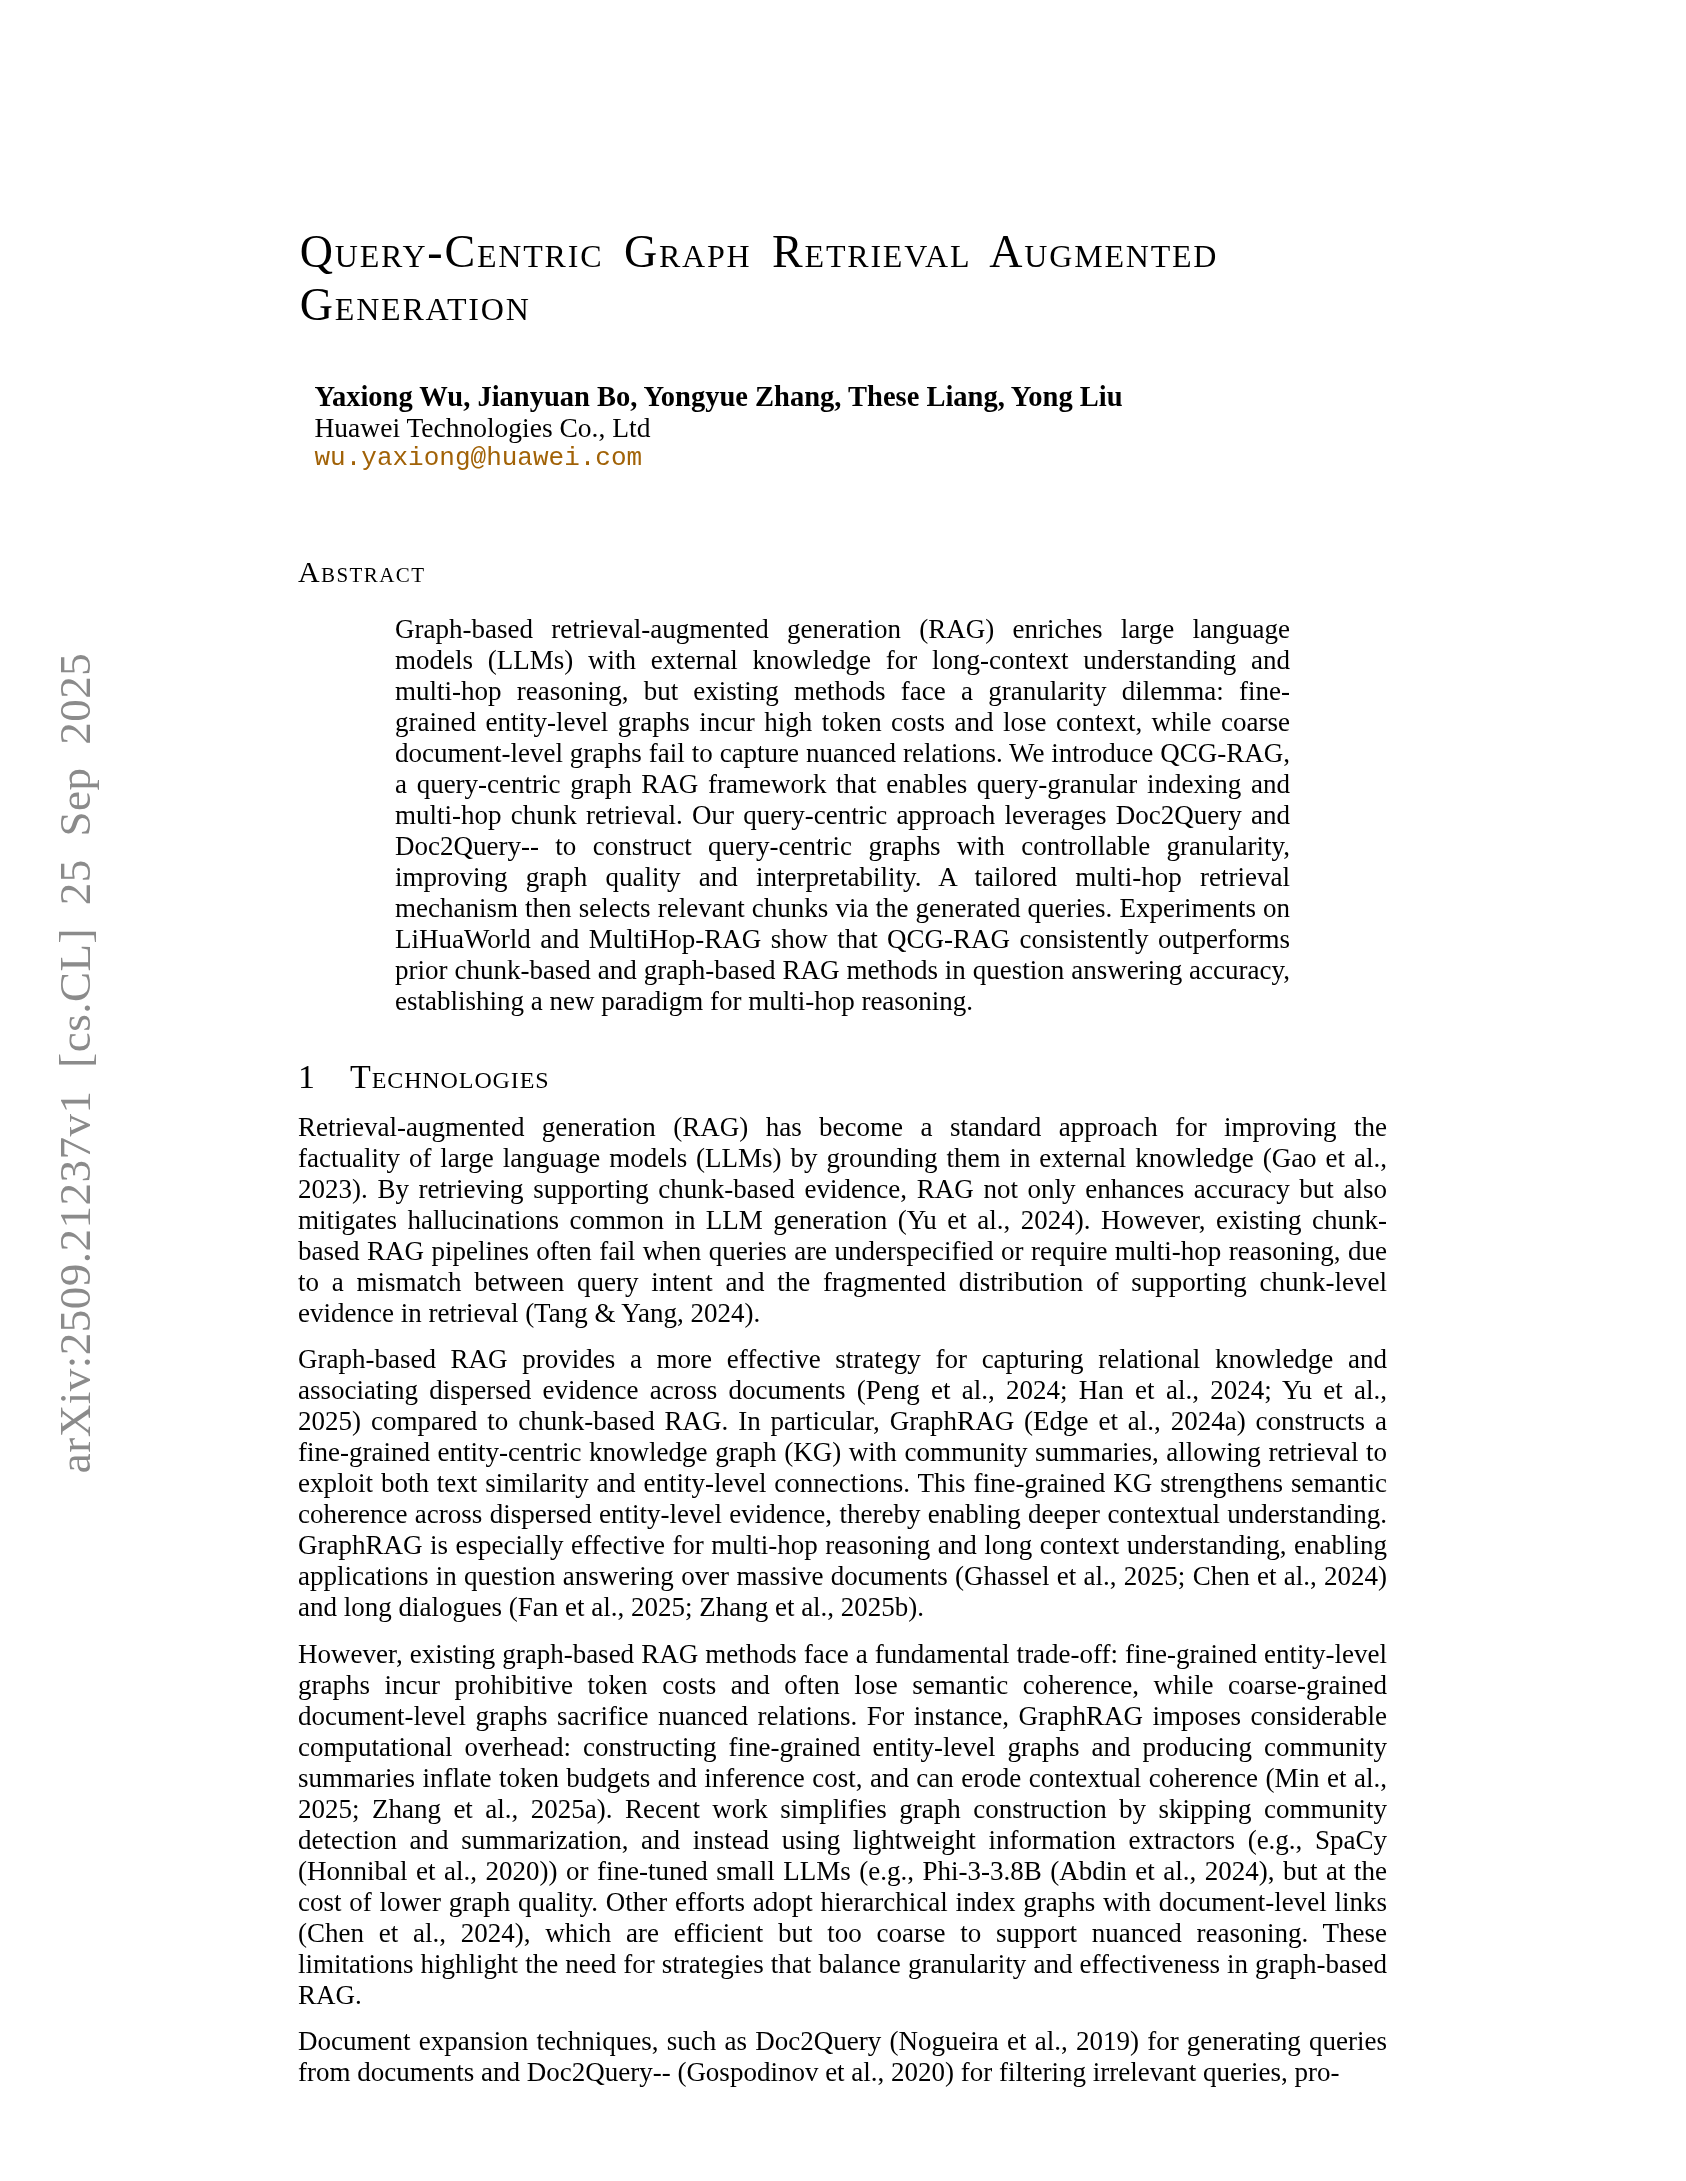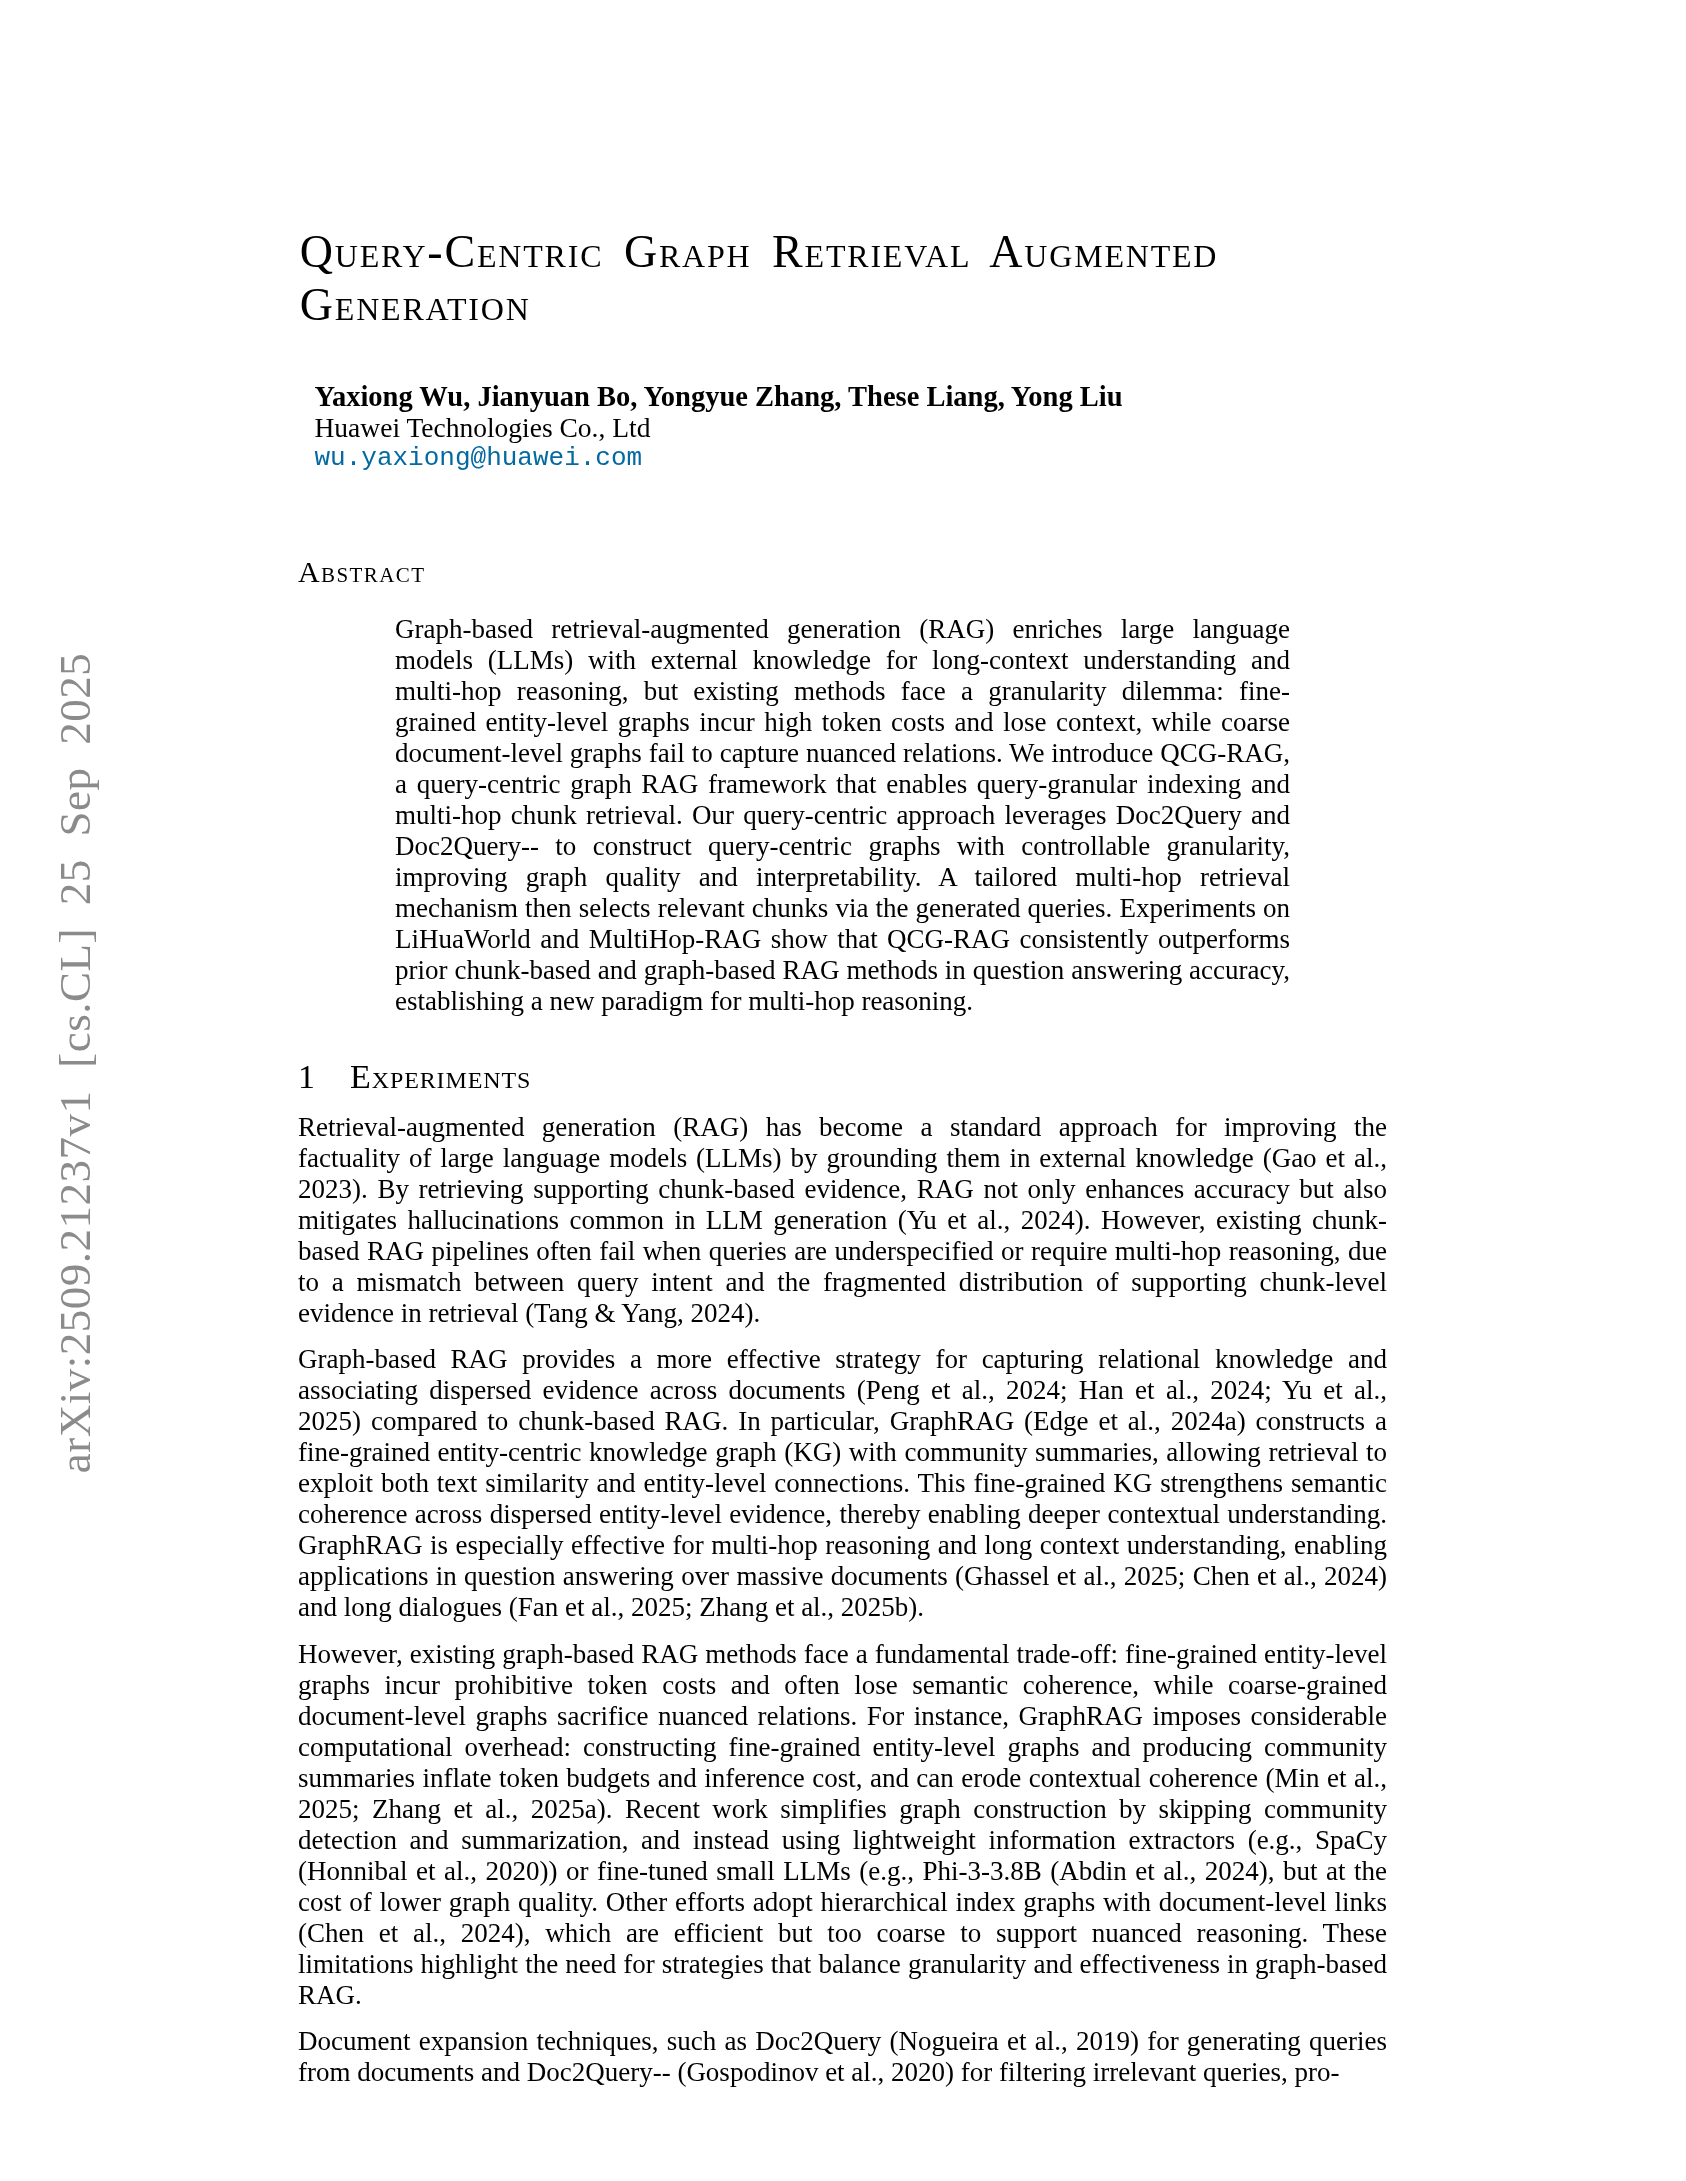--- a/index.html
+++ b/index.html
@@ -52,21 +52,21 @@
     font-weight: bold;
   }
   .affiliation {
     font-size: 27.5px;
     line-height: 30px;
   }
   .email {
     font-family: "Liberation Mono", "DejaVu Sans Mono", monospace;
     font-size: 26px;
     line-height: 31px;
-    color: #0369a1;
+    color: #a16207;
   }
   .abstract-heading {
     margin-top: 81px;
     text-align: left;
     font-size: 30px;
     font-variant: small-caps;
     letter-spacing: 1.4px;
     font-weight: normal;
   }
   .abstract-body {
@@ -112,21 +112,21 @@
       <div class="authors">Yaxiong Wu, Jianyuan Bo, Yongyue Zhang, These Liang, Yong Liu</div>
       <div class="affiliation">Huawei Technologies Co., Ltd</div>
       <div class="email">wu.yaxiong@huawei.com</div>
     </div>
 
     <h2 class="abstract-heading">Abstract</h2>
 
     <div class="abstract-body">Graph-based retrieval-augmented generation (RAG) enriches large language models (LLMs) with external knowledge for long-context understanding and multi-hop reasoning, but existing methods face a granularity dilemma: fine-grained entity-level graphs incur high token costs and lose context, while coarse document-level graphs fail to capture nuanced relations. We introduce QCG-RAG, a query-centric graph RAG framework that enables query-granular indexing and multi-hop chunk retrieval. Our query-centric approach leverages Doc2Query and Doc2Query-- to construct query-centric graphs with controllable granularity, improving graph quality and interpretability. A tailored multi-hop retrieval mechanism then selects relevant chunks via the generated queries. Experiments on LiHuaWorld and MultiHop-RAG show that QCG-RAG consistently outperforms prior chunk-based and graph-based RAG methods in question answering accuracy, establishing a new paradigm for multi-hop reasoning.</div>
 
     <h2 class="section-heading">
-      <span class="section-number">1</span><span class="section-title">Experiments</span>
+      <span class="section-number">1</span><span class="section-title">Technologies</span>
     </h2>
 
     <div class="body-paragraphs">
       <p>Retrieval-augmented generation (RAG) has become a standard approach for improving the factuality of large language models (LLMs) by grounding them in external knowledge (Gao et al., 2023). By retrieving supporting chunk-based evidence, RAG not only enhances accuracy but also mitigates hallucinations common in LLM generation (Yu et al., 2024). However, existing chunk-based RAG pipelines often fail when queries are underspecified or require multi-hop reasoning, due to a mismatch between query intent and the fragmented distribution of supporting chunk-level evidence in retrieval (Tang &amp; Yang, 2024).</p>
       <p>Graph-based RAG provides a more effective strategy for capturing relational knowledge and associating dispersed evidence across documents (Peng et al., 2024; Han et al., 2024; Yu et al., 2025) compared to chunk-based RAG. In particular, GraphRAG (Edge et al., 2024a) constructs a fine-grained entity-centric knowledge graph (KG) with community summaries, allowing retrieval to exploit both text similarity and entity-level connections. This fine-grained KG strengthens semantic coherence across dispersed entity-level evidence, thereby enabling deeper contextual understanding. GraphRAG is especially effective for multi-hop reasoning and long context understanding, enabling applications in question answering over massive documents (Ghassel et al., 2025; Chen et al., 2024) and long dialogues (Fan et al., 2025; Zhang et al., 2025b).</p>
       <p>However, existing graph-based RAG methods face a fundamental trade-off: fine-grained entity-level graphs incur prohibitive token costs and often lose semantic coherence, while coarse-grained document-level graphs sacrifice nuanced relations. For instance, GraphRAG imposes considerable computational overhead: constructing fine-grained entity-level graphs and producing community summaries inflate token budgets and inference cost, and can erode contextual coherence (Min et al., 2025; Zhang et al., 2025a). Recent work simplifies graph construction by skipping community detection and summarization, and instead using lightweight information extractors (e.g., SpaCy (Honnibal et al., 2020)) or fine-tuned small LLMs (e.g., Phi-3-3.8B (Abdin et al., 2024), but at the cost of lower graph quality. Other efforts adopt hierarchical index graphs with document-level links (Chen et al., 2024), which are efficient but too coarse to support nuanced reasoning. These limitations highlight the need for strategies that balance granularity and effectiveness in graph-based RAG.</p>
       <p>Document expansion techniques, such as Doc2Query (Nogueira et al., 2019) for generating queries from documents and Doc2Query-- (Gospodinov et al., 2020) for filtering irrelevant queries, pro-</p>
     </div>
 
   </div>

